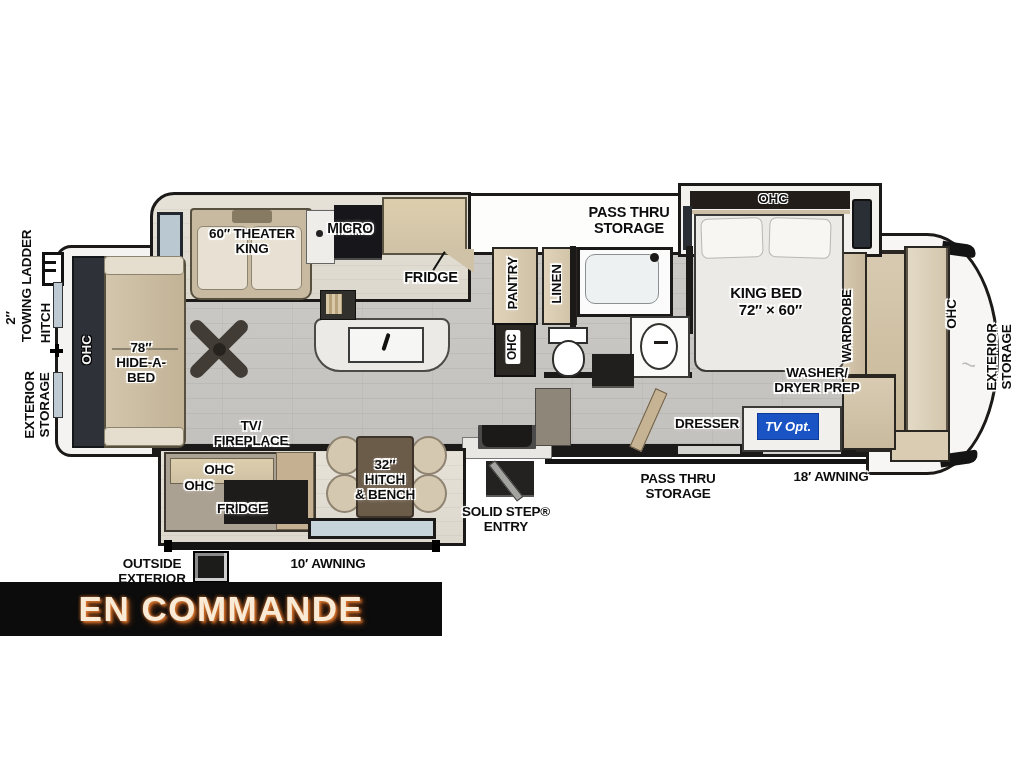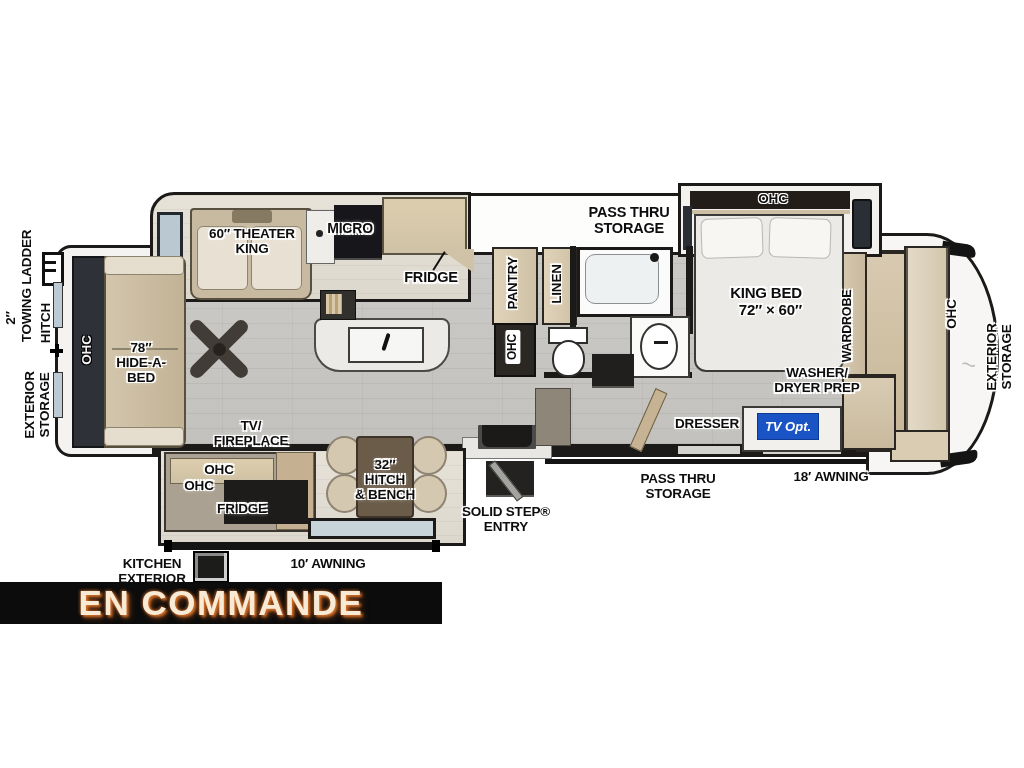--- a/index.html
+++ b/index.html
@@ -211,21 +211,21 @@
       <div>&amp; BENCH</div>
   </div>
   <div class="lbl" style="left:251px;top:434px;">
     <div>TV/</div>
       <div>FIREPLACE</div>
   </div>
   <div class="lbl" style="left:219px;top:470px;">OHC</div>
   <div class="lbl" style="left:199px;top:486px;">OHC</div>
   <div class="lbl" style="left:242px;top:509px;">FRIDGE</div>
   <div class="lbl" style="left:152px;top:572px;">
-    <div>KITCHEN</div>
+    <div>OUTSIDE</div>
       <div>EXTERIOR</div>
   </div>
   <div class="lbl" style="left:328px;top:564px;">10′ AWNING</div>
 
   <div class="vlbl" style="left:27px;top:286px;">TOWING LADDER</div>
   <div class="vlbl" style="left:11px;top:318px;">2″</div>
   <div class="vlbl" style="left:46px;top:323px;">HITCH</div>
   <div class="abs" style="left:50px;top:344px;width:13px;height:13px;z-index:40;
        background:linear-gradient(#000,#000) center/13px 4px no-repeat, linear-gradient(#000,#000) center/4px 13px no-repeat;"></div>
   <div class="vlbl" style="left:38px;top:405px;">
@@ -236,17 +236,17 @@
   <div class="vlbl" style="left:513px;top:283px;">PANTRY</div>
   <div class="vlbl" style="left:513px;top:347px;font-size:12px;background:#fff;padding:1px 4px;border-radius:2px;">OHC</div>
   <div class="vlbl" style="left:557px;top:284px;">LINEN</div>
   <div class="vlbl" style="left:848px;top:326px;font-size:12.5px;">WARDROBE</div>
   <div class="vlbl" style="left:952px;top:314px;">OHC</div>
   <div class="vlbl" style="left:1000px;top:357px;">
     <div>EXTERIOR</div>
       <div>STORAGE</div>
   </div>
 
-  <div class="abs" style="left:0;top:582px;width:442px;height:42px;background:#0c0c0c;display:flex;align-items:center;justify-content:center;z-index:50;">
+  <div class="abs" style="left:0;top:582px;width:442px;height:54px;background:#0c0c0c;display:flex;align-items:center;justify-content:center;z-index:50;">
     <span class="banner-text">EN COMMANDE</span>
   </div>
 
 </div>
 
 </body></html>

